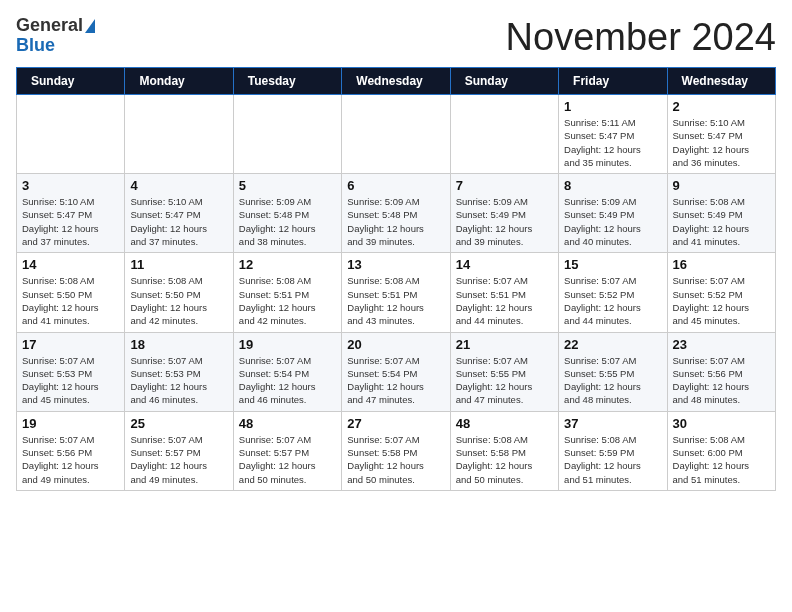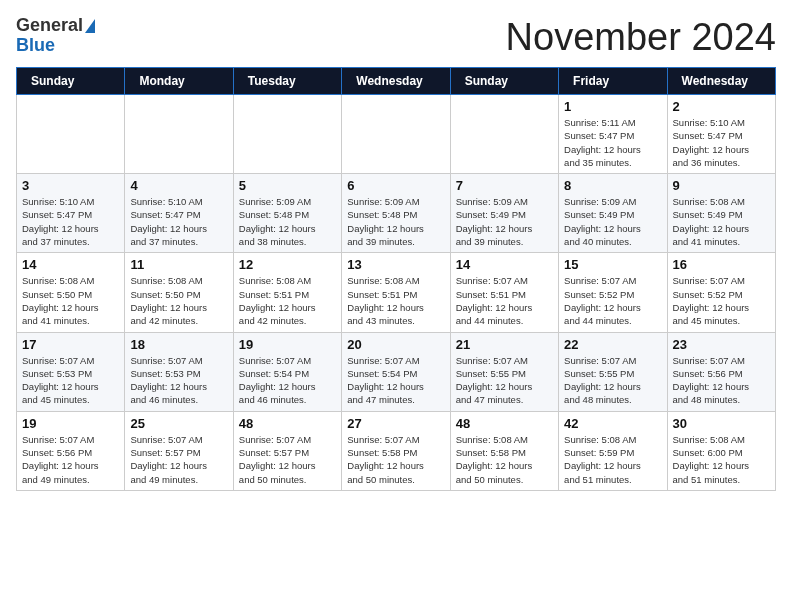--- a/index.html
+++ b/index.html
@@ -318,21 +318,21 @@
 and 50 minutes.</div>
         </td>
         <td>
           <div class="day-num">48</div>
           <div class="day-info" style="white-space: pre-line;">Sunrise: 5:08 AM
 Sunset: 5:58 PM
 Daylight: 12 hours
 and 50 minutes.</div>
         </td>
         <td>
-          <div class="day-num">42</div>
+          <div class="day-num">37</div>
           <div class="day-info" style="white-space: pre-line;">Sunrise: 5:08 AM
 Sunset: 5:59 PM
 Daylight: 12 hours
 and 51 minutes.</div>
         </td>
         <td>
           <div class="day-num">30</div>
           <div class="day-info" style="white-space: pre-line;">Sunrise: 5:08 AM
 Sunset: 6:00 PM
 Daylight: 12 hours

